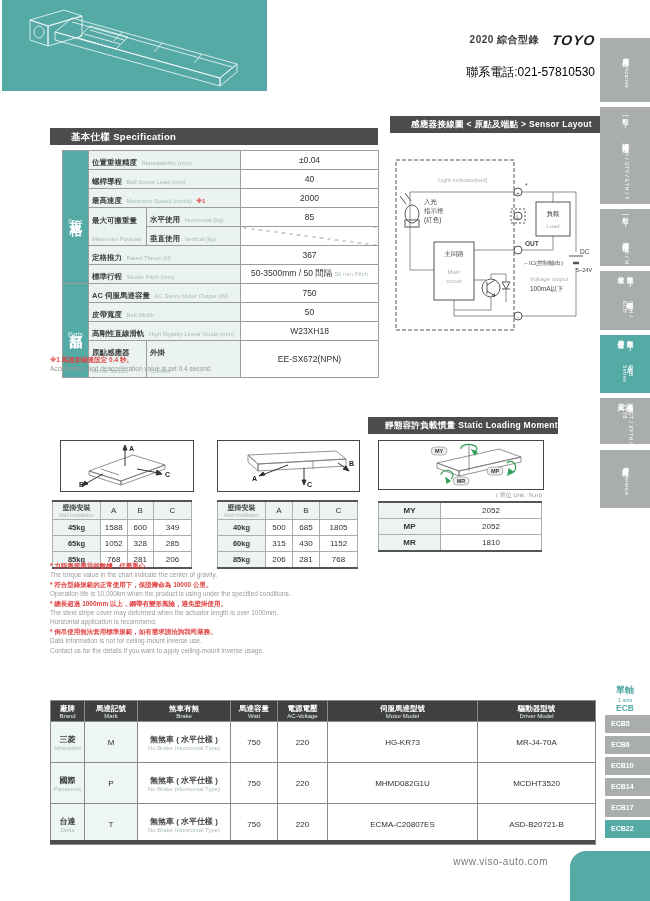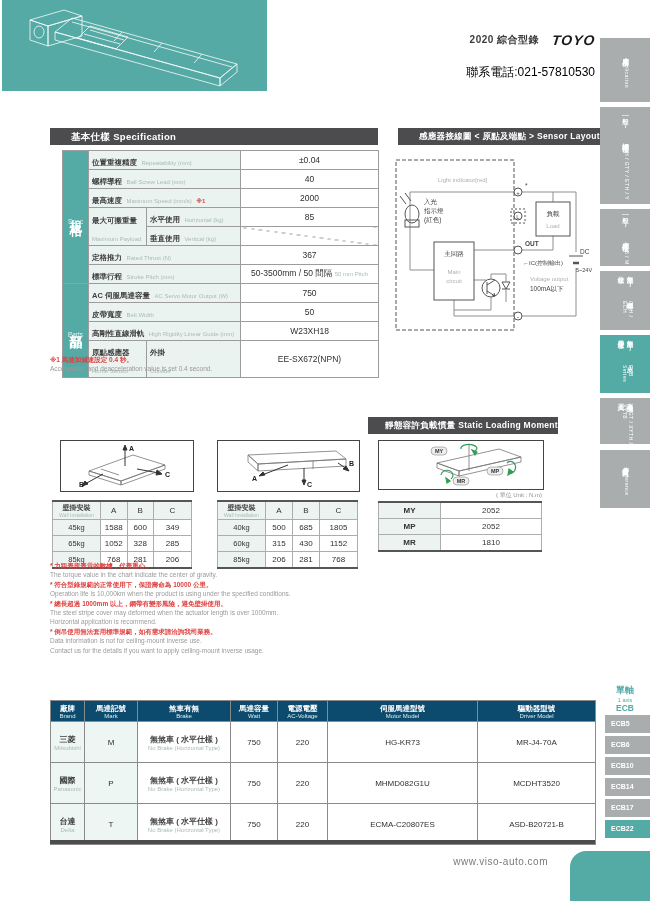--- a/index.html
+++ b/index.html
@@ -44,38 +44,38 @@
   .dk{fill:#444;font-size:6.5px;}
   .gy{fill:#b0b0b0;font-size:6px;}
 
   
   .diag-box{border:1.5px solid #444;background:#fff;}
   .oh{width:100%;border-top:2px solid #555;border-bottom:2px solid #555;font-size:8px;}
   .oh td{border:1px solid #adadad;text-align:center;height:13px;}
   .oh .hd{background:#edf3f1;}
   .oh .hd .zh{font-size:7px;}
   .oh .hd .en{display:block;font-size:5px;margin-top:-1px;}
-  .oh .kg{background:#edf3f1;font-weight:normal;font-size:7.5px;}
+  .oh .kg{background:#edf3f1;font-weight:bold;font-size:7.5px;}
   .oh .num{font-size:8px;color:#2f2f2f;}
 
   
   #unit-note{left:378px;top:491px;width:164px;text-align:right;font-size:6px;color:#8f8f8f;}
   #moment-table{width:164px;border-top:2px solid #555;border-bottom:2px solid #555;}
   #moment-table td{border:1px solid #adadad;text-align:center;height:13px;font-size:8px;}
   #moment-table .ml{background:#edf3f1;font-weight:bold;}
 
   
   #notes{left:50px;top:561px;width:420px;}
   #notes div{line-height:9.4px;font-size:6.5px;}
   #notes .red{color:#e04040;font-weight:bold;}
   #notes .gray{color:#9a9a9a;}
 
   
   #motor-table{width:545px;}
-  #motor-table th{background:#0c4a6e;border:1px solid #8a8a8a;color:#fff;font-weight:bold;height:20px;padding:0;}
+  #motor-table th{background:#404040;border:1px solid #8a8a8a;color:#fff;font-weight:bold;height:20px;padding:0;}
   #motor-table th .hz{font-size:7.5px;display:block;}
   #motor-table th .he{font-size:6px;display:block;color:#dff0ee;font-weight:normal;margin-top:-1px;}
   #motor-table td{border:1px solid #8a8a8a;text-align:center;height:40px;padding:0;background:#fff;}
   #motor-table td.tint{background:#eef6f3;margin-left:33px;}
   .bzh{font-size:8px;font-weight:bold;color:#3f3f3f;display:block;}
   .ben{font-size:6px;color:#a9bcb6;display:block;}
   .cell-main{font-size:8px;color:#2f2f2f;}
 
   
   #foot-rule{left:50px;top:840px;width:545px;height:4px;background:#4c4c4e;}
@@ -193,21 +193,21 @@
     <tr style="height:28px">
       <td class="lbl"><span class="zh">原點感應器</span><br><span class="en">Home Sensor</span></td>
       <td class="lbl"><span class="zh">外掛</span><br><span class="en">Outside</span></td>
       <td class="val">EE-SX672(NPN)</td>
     </tr>
   </tbody>
     </table>
   <div class="abs" id="spec-foot-zh">※1 馬達加減速設定 0.4 秒。</div>
   <div class="abs" id="spec-foot-en">Acceleration and deacceleration value is set 0.4 second.</div>
 
-  <div class="abs secbar" style="left:390px;top:128px;width:225px;margin-left:8px;">
+  <div class="abs secbar" style="left:390px;top:116px;width:225px;">
     <span class="sq"></span>
     <span class="t" style="font-size:8.5px;">感應器接線圖 &lt; 原點及端點 &gt; Sensor Layout</span>
   </div>
   <svg class="abs" id="sensor-svg" width="205" height="195" viewBox="0 0 205 195">
     <rect x="6" y="10" width="118" height="170" fill="none" stroke="#555" stroke-width="1" stroke-dasharray="4 2"></rect>
 
     <path class="wire" d="M20 42 H124 M20 42 V120 H44 M64 150 V166 H124"></path>
     <path class="wire" d="M132 42 H186 V102 M186 118 V166 H132"></path>
     <path class="wire" d="M163 42 V52 M163 86 V100 M132 100 H163 M84 100 H124 M84 130 H96"></path>
 

